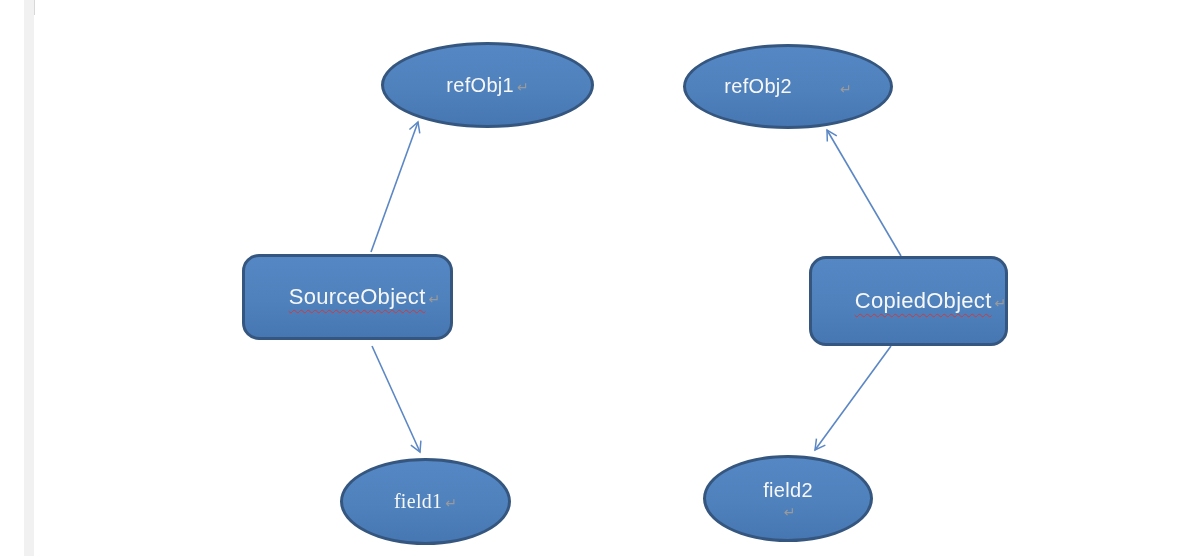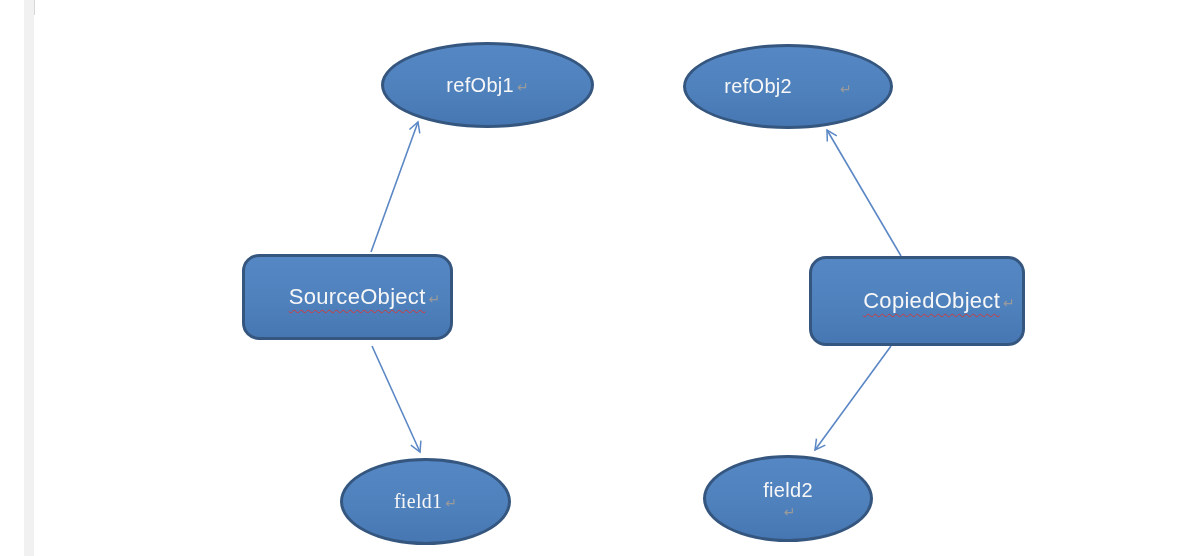--- a/index.html
+++ b/index.html
@@ -94,21 +94,21 @@
   <div class="node ellipse" style="left:659px; top:44px; width:210px; height:85px;gap:45px;">
     <span class="lbl">refObj2</span>
       <span class="mark">↵</span>
   </div>
 
   <div class="node rrect squiggle" style="left:218px; top:254px; width:211px; height:86px;padding-left:34px;">
     <span class="lbl">SourceObject</span>
       <span class="mark">↵</span>
   </div>
 
-  <div class="node rrect squiggle" style="left:785px; top:256px; width:216px; height:90px;padding-left:44px;">
+  <div class="node rrect squiggle" style="left:785px; top:256px; width:199px; height:90px;padding-left:44px;">
     <span class="lbl">CopiedObject</span>
       <span class="mark">↵</span>
   </div>
 
   <div class="node ellipse" style="left:316px; top:458px; width:171px; height:87px;font-family:Liberation Serif, serif;">
     <span class="lbl">field1</span>
       <span class="mark">↵</span>
   </div>
 
   <div class="node ellipse" style="left:679px; top:455px; width:170px; height:87px;flex-direction:column;">

